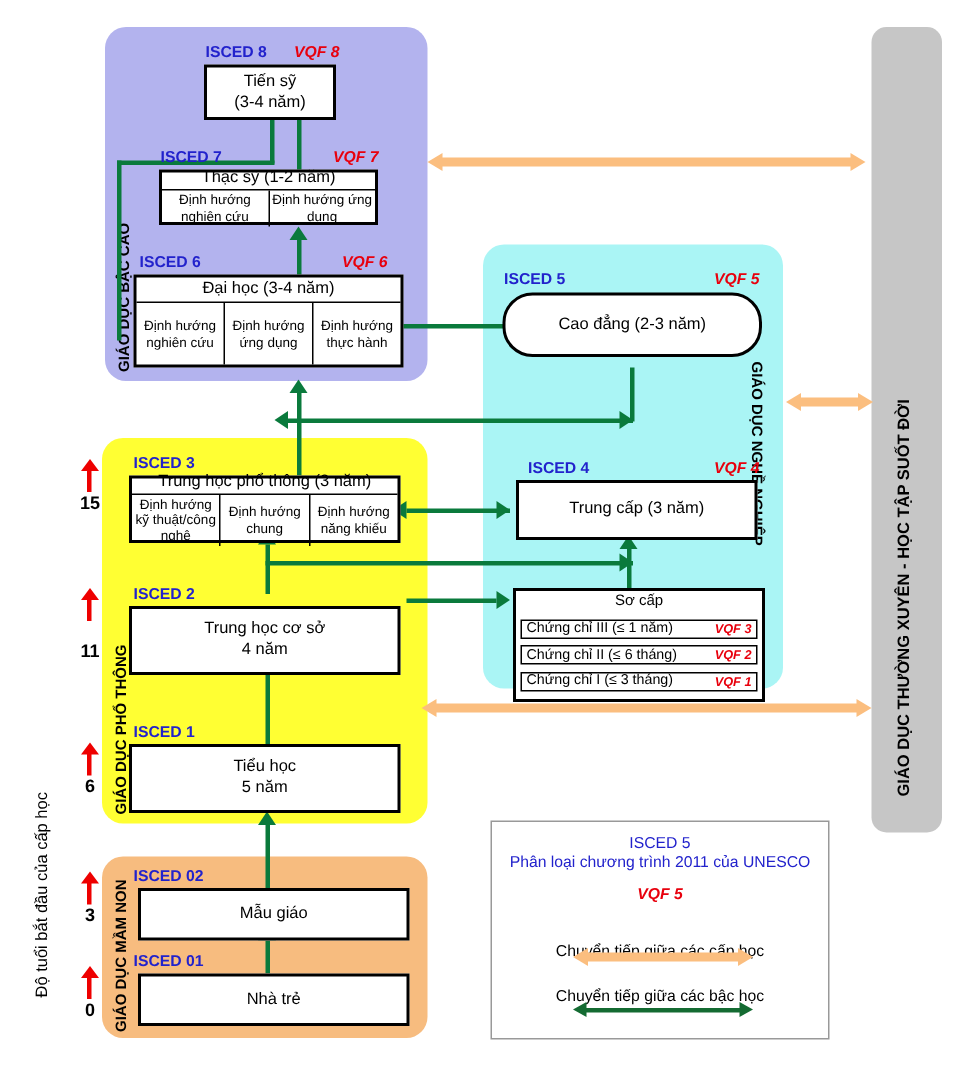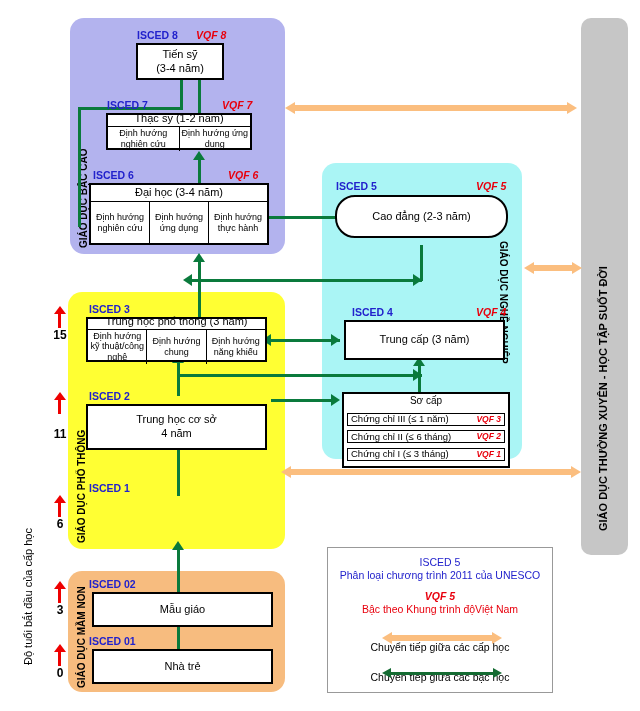--- a/index.html
+++ b/index.html
@@ -260,20 +260,24 @@
         <span class="vqf" style="position:static;">VQF 2</span>
       </div>
       <div class="cert">
         <span>Chứng chỉ I (≤ 3 tháng)</span>
         <span class="vqf" style="position:static;">VQF 1</span>
       </div>
     </div>
   </div>
 
   <div class="isced" style="left:89px; top:482px;">ISCED 1</div>
+  <div class="box" style="left:86px; top:496px; width:181px; height:46px; flex-direction:column;">
+    <div>Tiểu học</div>
+    <div>5 năm</div>
+  </div>
 
   <div class="isced" style="left:89px; top:578px;">ISCED 02</div>
   <div class="box" style="left:92px; top:592px; width:181px; height:35px;">Mẫu giáo</div>
 
   <div class="isced" style="left:89px; top:635px;">ISCED 01</div>
   <div class="box" style="left:92px; top:649px; width:181px; height:35px;">Nhà trẻ</div>
 
   <div class="axis-title" style="left:22px; top:665px;">Độ tuổi bắt đầu của cấp học</div>
 
   <div class="rarrow" style="left:54px; top:306px; height:22px;">
@@ -303,21 +307,20 @@
   <div class="rarrow" style="left:54px; top:644px; height:22px;">
     <div class="rhead"></div>
     <div class="rshaft"></div>
   </div>
   <div class="agenum" style="left:44px; top:666px; width:32px;">0</div>
 
   <div class="legend" style="left:327px; top:547px; width:226px; height:146px; padding:8px 6px 6px 6px;">
     <div class="lg-isced">ISCED 5</div>
     <div class="lg-isced" style="margin-top:1px;">Phân loại chương trình 2011 của UNESCO</div>
     <div class="lg-vqf" style="margin-top:9px; font-weight:bold; font-style:italic;">VQF 5</div>
-    <div class="lg-vqf" style="margin-top:1px;">Bậc theo Khung trình độViệt Nam</div>
 
     <div class="oarrow" style="left:54px; top:84px; width:120px;">
       <div class="hl"></div>
       <div class="shaft"></div>
       <div class="hr"></div>
     </div>
     <div class="lg-cap" style="margin-top:26px;">Chuyển tiếp giữa các cấp học</div>
 
     <div class="darrow-green" style="left:54px; top:120px; width:120px;">
       <div class="hl"></div>

